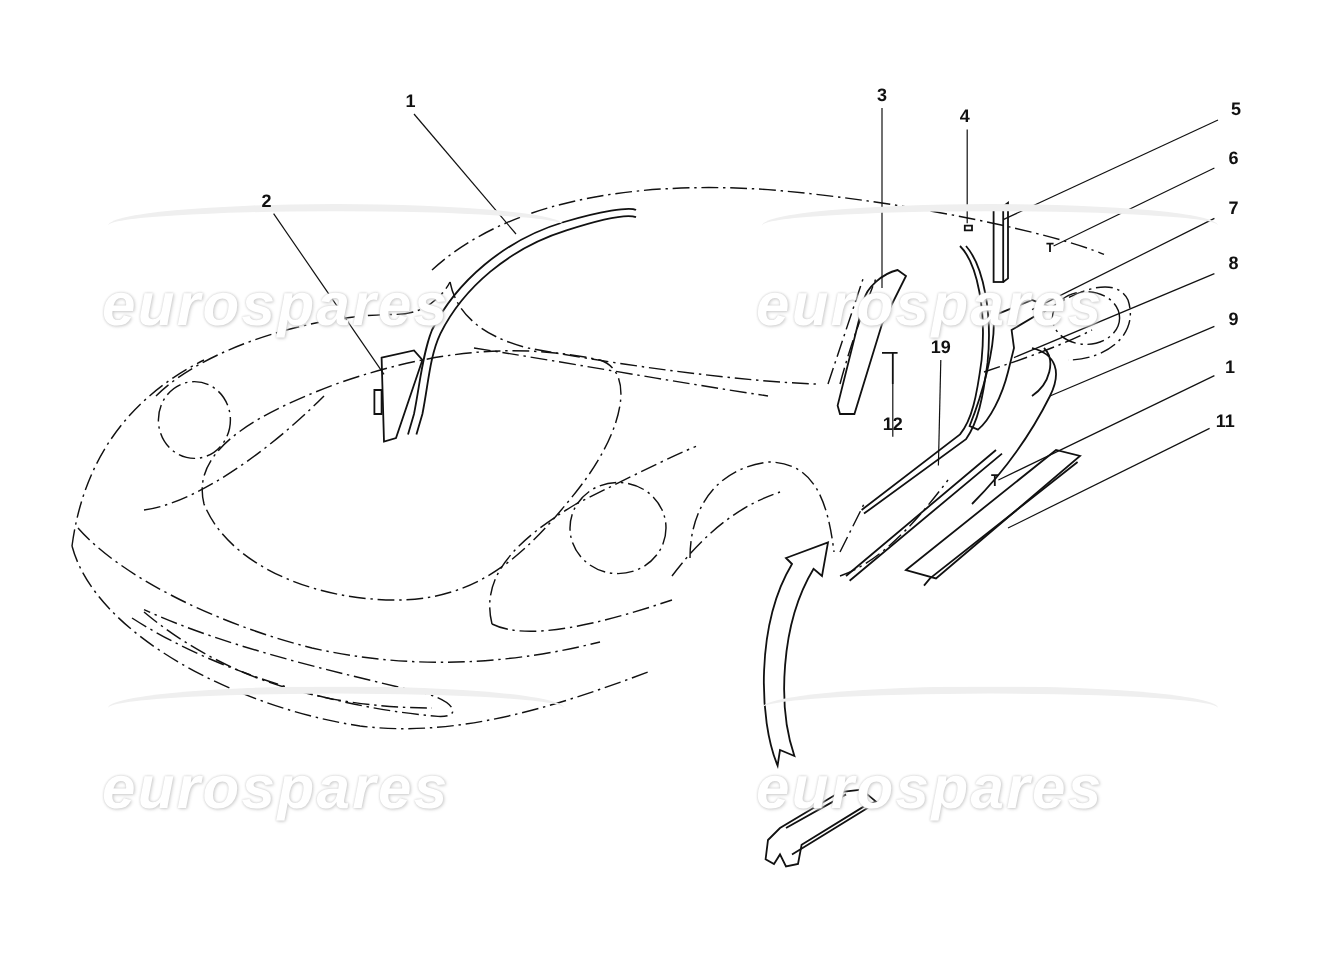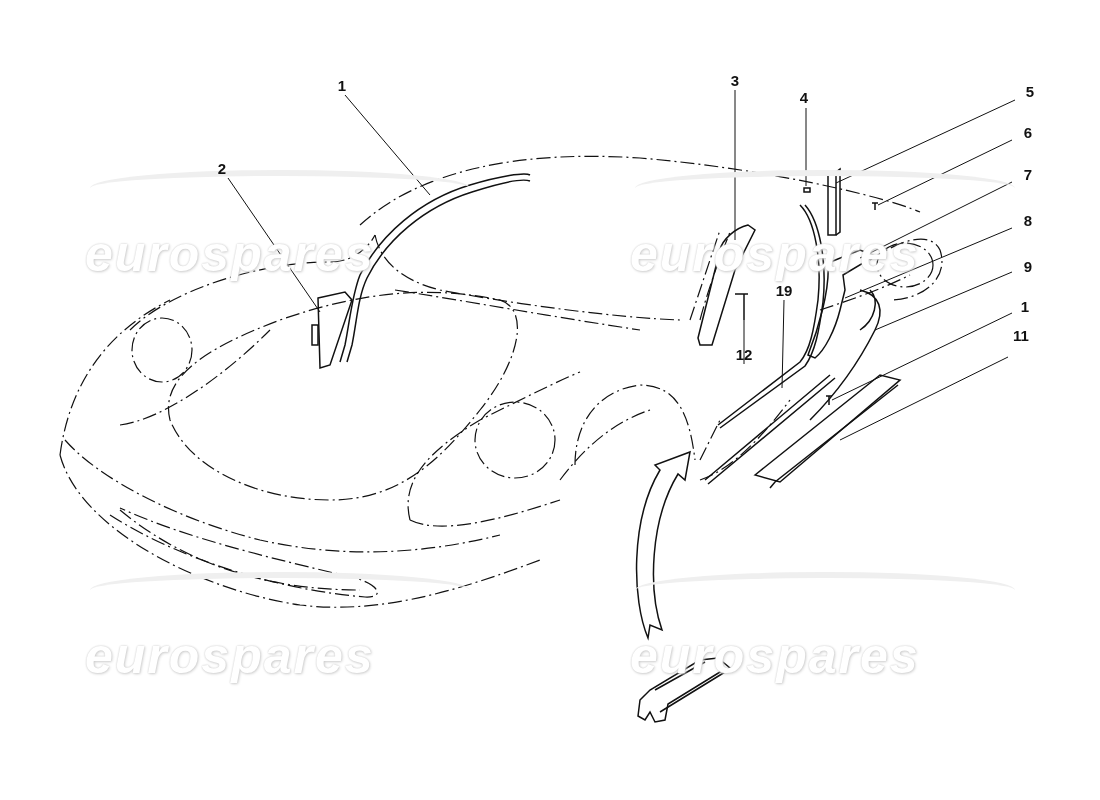--- a/index.html
+++ b/index.html
@@ -119,16 +119,16 @@
   <span class="callout" style="left:342px; top:85px;">1</span>
   <span class="callout" style="left:222px; top:168px;">2</span>
   <span class="callout" style="left:735px; top:80px;">3</span>
   <span class="callout" style="left:804px; top:97px;">4</span>
   <span class="callout" style="left:1030px; top:91px;">5</span>
   <span class="callout" style="left:1028px; top:132px;">6</span>
   <span class="callout" style="left:1028px; top:174px;">7</span>
   <span class="callout" style="left:1028px; top:220px;">8</span>
   <span class="callout" style="left:1028px; top:266px;">9</span>
   <span class="callout" style="left:1025px; top:306px;">1</span>
-  <span class="callout" style="left:1021px; top:335px;">11</span>
+  <span class="callout" style="left:1021px; top:351px;">11</span>
   <span class="callout" style="left:744px; top:354px;text-align:center;">12</span>
   <span class="callout" style="left:784px; top:290px;">19</span>
 </div>
 
 </body></html>

